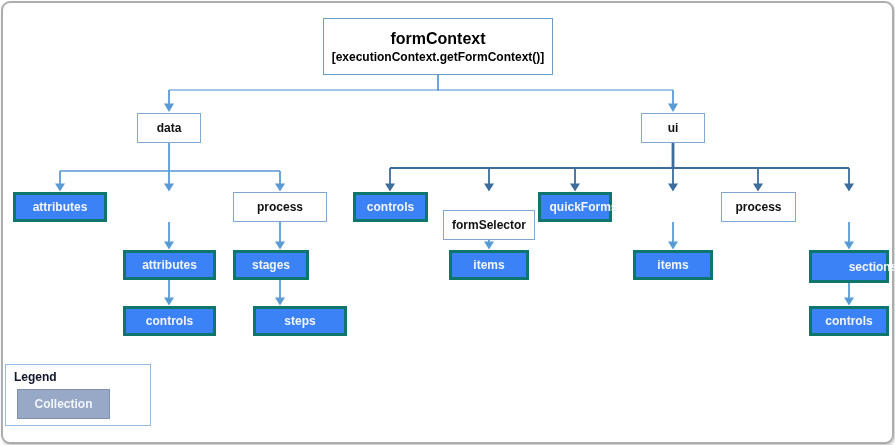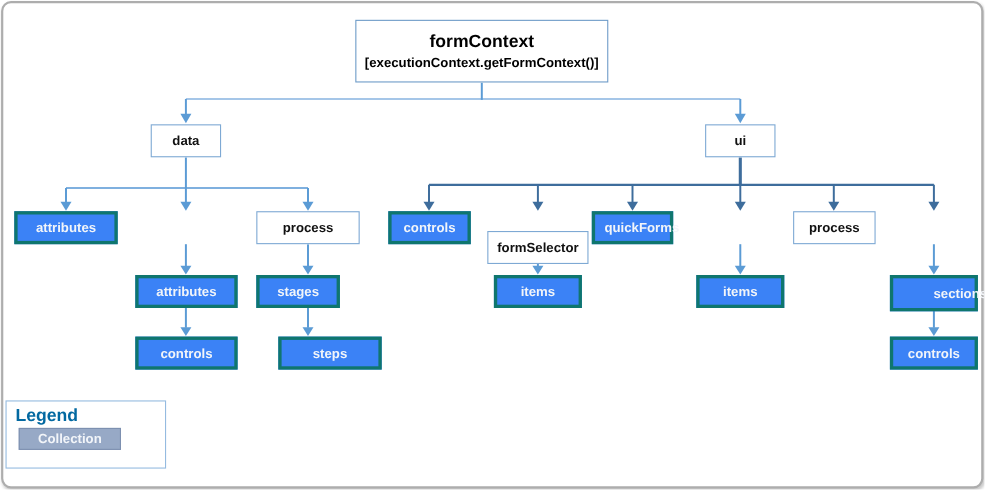--- a/index.html
+++ b/index.html
@@ -10,22 +10,22 @@
   svg.connectors{position:absolute;left:0;top:0;z-index:1;}
   .node{position:absolute;box-sizing:border-box;display:flex;align-items:center;justify-content:center;
         z-index:2;font-weight:bold;font-size:12px;line-height:1;}
   .obj{background:#fff;border:1.5px solid #7EA9D4;color:#111;}
   .col{background:#3b82f6;border:3px solid #0f766e;color:#F2F5F9;}
   .root-node{flex-direction:column;border:1.5px solid #6E9CC8;background:#fff;color:#000;}
   .root-title{font-size:16px;font-weight:bold;margin-bottom:4px;}
   .root-sub{font-size:12px;font-weight:bold;}
   .legend-box{position:absolute;left:5px;top:364px;width:146px;height:62px;box-sizing:border-box;
               border:1.5px solid #95BBE0;background:#fff;z-index:2;}
-  .legend-title{position:absolute;left:8px;top:5px;color:#0369a1;font-size:16px;font-weight:bold;}
-  .legend-swatch{position:absolute;left:11px;top:24px;width:93px;height:20px;box-sizing:border-box;
+  .legend-title{position:absolute;left:8px;top:5px;color:#0f172a;font-size:12px;font-weight:bold;}
+  .legend-swatch{position:absolute;left:11px;top:24px;width:93px;height:30px;box-sizing:border-box;
                  background:#97A9C6;border:1px solid #7D90B0;color:#F2F5F9;display:flex;
                  align-items:center;justify-content:center;font-size:12px;font-weight:bold;}
 </style>
 </head>
 <body>
 
 <div class="frame"></div>
 
 <div class="canvas">
 

